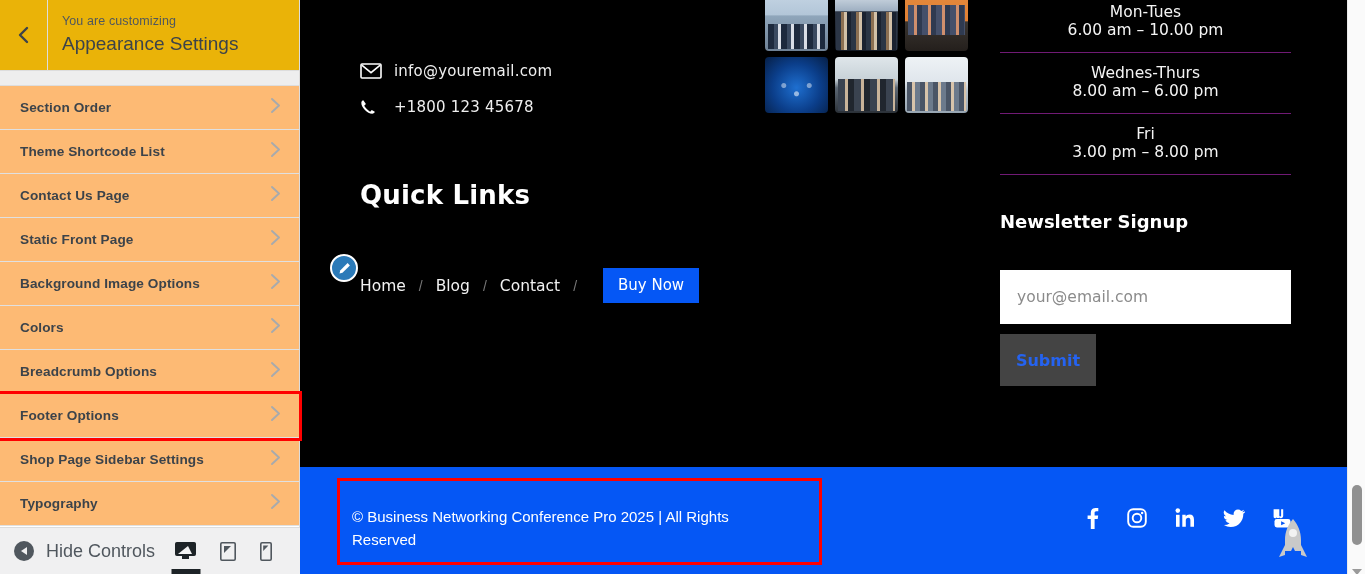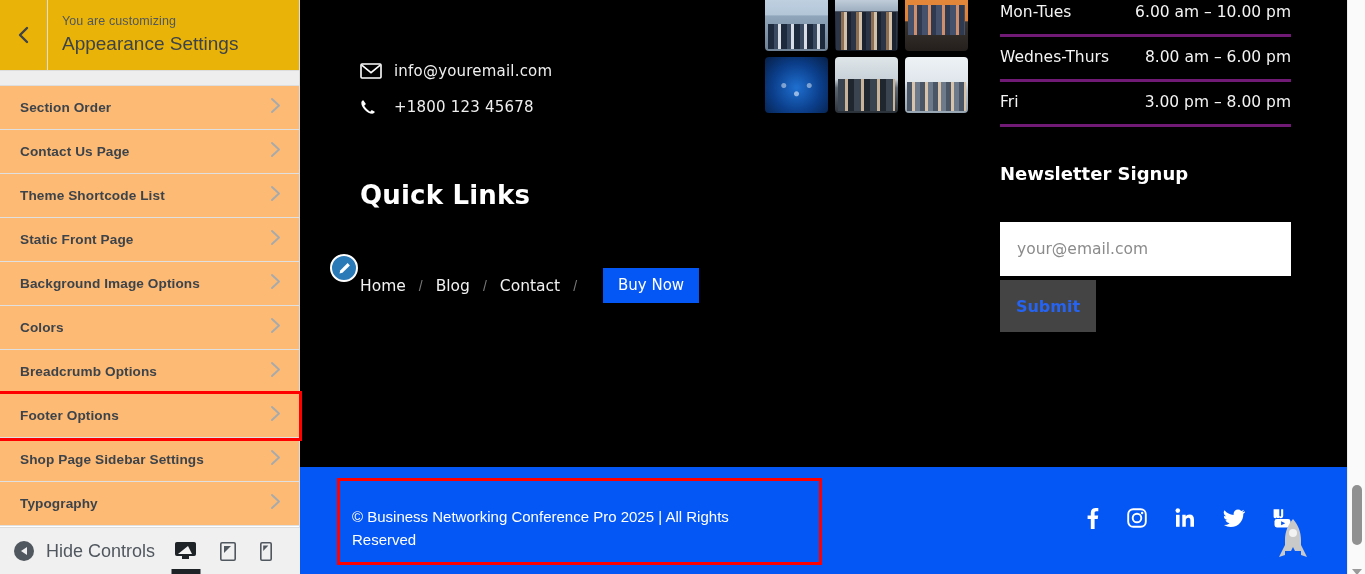--- a/index.html
+++ b/index.html
@@ -173,21 +173,22 @@
       background: repeating-linear-gradient(90deg,#3a4350 0 7px,#c9b49a 7px 10px,#20262e 10px 16px); }
   .g6 { background: linear-gradient(180deg,#eef2f5 0%,#dfe6ec 45%,#b9c4cd 60%,#97a5b2 100%); }
   .g6::after { content:""; position:absolute; inset:45% 3% 3% 3%;
       background: repeating-linear-gradient(90deg,#4a5566 0 5px,#d8c4ab 5px 8px,#6c7a8c 8px 13px); }
 
   
   .col-hours { position: absolute; left: 700px; top: 0; width: 291px; }
   .hour-row {
     display: flex; justify-content: space-between; align-items: center;
     padding: 11px 0 13px;
-    border-bottom: 3px solid #701a75;
+    border-bottom: 1px solid #701a75;
+    flex-direction: column;
   }
   .hour-row:first-child { padding-top: 3px; }
   .hour-day, .hour-val {
     color: #f4f4f4; font-size: 15.5px; font-family: "DejaVu Sans", sans-serif;
   }
 
   .news-title {
     margin-top: 36px;
     color: #fff; font-size: 18px; font-weight: 700;
     font-family: "DejaVu Sans", sans-serif;
@@ -195,21 +196,21 @@
   .news-input {
     margin-top: 38px;
     width: 291px; height: 54px;
     background: #fff; border: none;
     padding: 0 17px;
     font-size: 15.5px; font-family: "DejaVu Sans", sans-serif;
     color: #333;
   }
   .news-input::placeholder { color: #8b8b8b; }
   .news-submit {
-    margin-top: 4px;
+    margin-top: 10px;
     width: 96px; height: 52px;
     background: #444444; border: none;
     color: #2563f0; font-size: 16px; font-weight: 700;
     font-family: "DejaVu Sans", sans-serif;
     cursor: pointer;
   }
 
   
   .bluebar {
     position: absolute; left: 0; bottom: 0; right: 0;
@@ -282,27 +283,27 @@
     <div class="sb-spacer"></div>
 
     <div class="sb-list" id="sb-list">
         <div class="sb-item">
           <span class="sb-item-label">Section Order</span>
           <span class="sb-chev"><svg width="11" height="17" viewBox="0 0 11 17">
               <polyline points="2,2 9,8.5 2,15" fill="none" stroke="#a7aaad" stroke-width="1.9" stroke-linecap="round" stroke-linejoin="round"></polyline>
             </svg></span>
         </div>
         <div class="sb-item">
+          <span class="sb-item-label">Theme Shortcode List</span>
+          <span class="sb-chev"><svg width="11" height="17" viewBox="0 0 11 17">
+              <polyline points="2,2 9,8.5 2,15" fill="none" stroke="#a7aaad" stroke-width="1.9" stroke-linecap="round" stroke-linejoin="round"></polyline>
+            </svg></span>
+        </div>
+        <div class="sb-item">
           <span class="sb-item-label">Contact Us Page</span>
-          <span class="sb-chev"><svg width="11" height="17" viewBox="0 0 11 17">
-              <polyline points="2,2 9,8.5 2,15" fill="none" stroke="#a7aaad" stroke-width="1.9" stroke-linecap="round" stroke-linejoin="round"></polyline>
-            </svg></span>
-        </div>
-        <div class="sb-item">
-          <span class="sb-item-label">Theme Shortcode List</span>
           <span class="sb-chev"><svg width="11" height="17" viewBox="0 0 11 17">
               <polyline points="2,2 9,8.5 2,15" fill="none" stroke="#a7aaad" stroke-width="1.9" stroke-linecap="round" stroke-linejoin="round"></polyline>
             </svg></span>
         </div>
         <div class="sb-item">
           <span class="sb-item-label">Static Front Page</span>
           <span class="sb-chev"><svg width="11" height="17" viewBox="0 0 11 17">
               <polyline points="2,2 9,8.5 2,15" fill="none" stroke="#a7aaad" stroke-width="1.9" stroke-linecap="round" stroke-linejoin="round"></polyline>
             </svg></span>
         </div>

